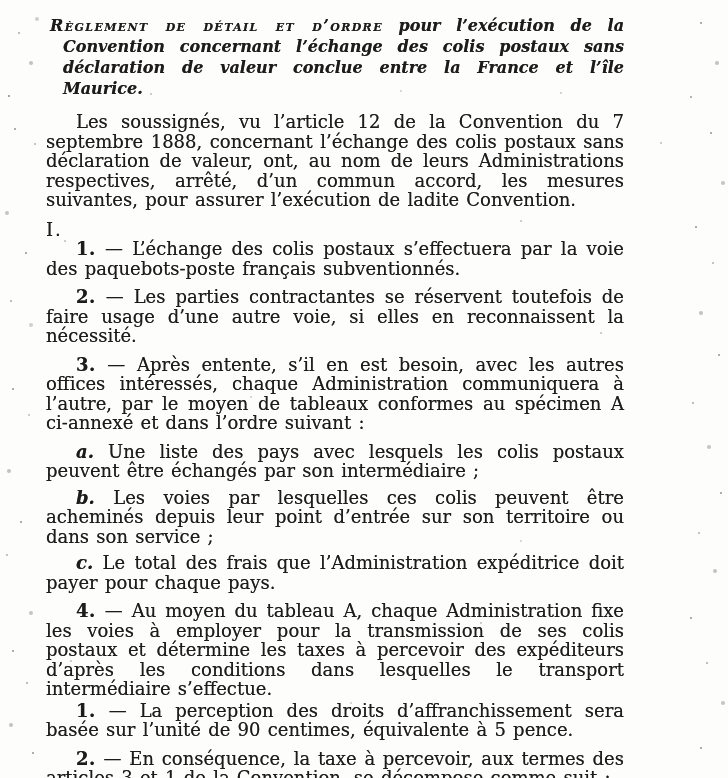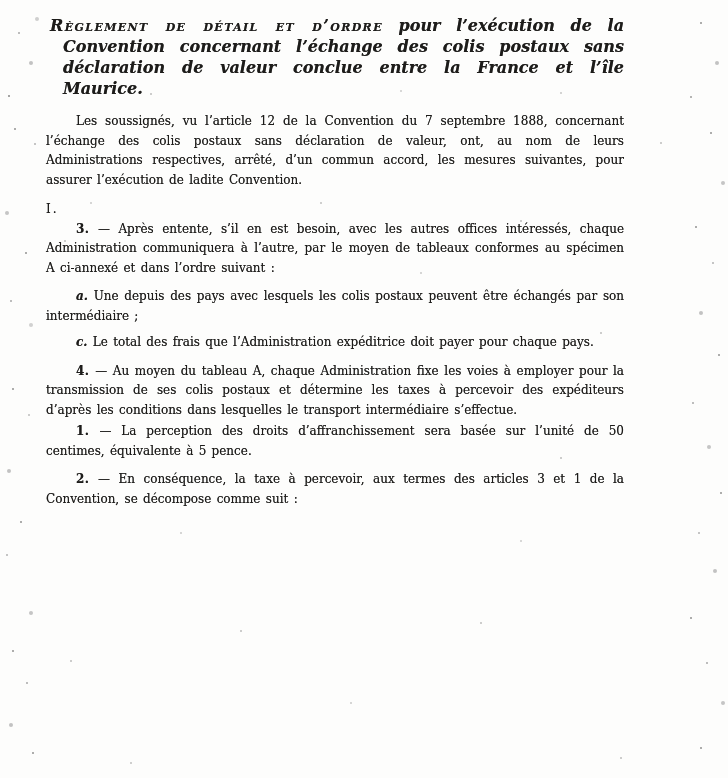--- a/index.html
+++ b/index.html
@@ -7,21 +7,21 @@
   .page {
     position:relative;
     width:728px; height:778px;
     background:var(--paper);
     overflow:hidden;
     font-family:"DejaVu Serif","Liberation Serif",serif;
     color:var(--ink);
     text-shadow:0 0 0.4px rgba(25,25,25,.65);
   }
   .content { position:absolute; top:15px; left:46px; width:578px; }
-  .content p { margin:0; font-size:12px; line-height:19.5px; text-align:justify; word-spacing:1.5px; }
+  .content p { margin:0; font-size:18px; line-height:19.5px; text-align:justify; word-spacing:1.5px; }
   .heading {
     margin-left:4px !important;
     padding-left:13px; text-indent:-13px;
     font-style:italic; font-size:16px !important; line-height:21px !important;
     font-weight:bold;
     margin-bottom:13px !important;
   }
   .heading-lead { font-variant:small-caps; letter-spacing:1.4px; }
   .heading-rest { font-weight:bold; }
   .para { text-indent:30px; margin-bottom:9px !important; }
@@ -77,30 +77,33 @@
   <div class="noise"></div>
 
   <div class="content">
 
     <p class="heading"><span class="heading-lead">Règlement de détail et d’ordre</span><span class="heading-rest"> pour l’exécution de la Convention concernant l’échange des colis postaux sans déclaration de valeur conclue entre la France et l’île Maurice.</span></p>
 
     <p class="para intro">Les soussignés, vu l’article 12 de la Convention du 7 septembre 1888, concernant l’échange des colis postaux sans déclaration de valeur, ont, au nom de leurs Administrations respectives, arrêté, d’un commun accord, les mesures suivantes, pour assurer l’exécution de ladite Convention.</p>
 
     <p class="section-title">I.</p>
 
+    <p class="para"><span class="num">1.</span> <span>— L’échange des colis postaux s’effectuera par la voie des paquebots-poste français subventionnés.</span></p>
 
+    <p class="para"><span class="num">2.</span> <span>— Les parties contractantes se réservent toutefois de faire usage d’une autre voie, si elles en reconnaissent la nécessité.</span></p>
 
     <p class="para"><span class="num">3.</span> <span>— Après entente, s’il en est besoin, avec les autres offices intéressés, chaque Administration communiquera à l’autre, par le moyen de tableaux conformes au spécimen A ci-annexé et dans l’ordre suivant :</span></p>
 
-    <p class="para tight"><span class="sub-label">a.</span> <span>Une depuis des pays avec lesquels les colis postaux peuvent être échangés par son intermédiaire ;</span></p>
+    <p class="para tight"><span class="sub-label">a.</span> <span>Une liste des pays avec lesquels les colis postaux peuvent être échangés par son intermédiaire ;</span></p>
 
+    <p class="para tight"><span class="sub-label">b.</span> <span>Les voies par lesquelles ces colis peuvent être acheminés depuis leur point d’entrée sur son territoire ou dans son service ;</span></p>
 
     <p class="para"><span class="sub-label">c.</span> <span>Le total des frais que l’Administration expéditrice doit payer pour chaque pays.</span></p>
 
     <p class="para last1"><span class="num">4.</span> <span>— Au moyen du tableau A, chaque Administration fixe les voies à employer pour la transmission de ses colis postaux et détermine les taxes à percevoir des expéditeurs d’après les conditions dans lesquelles le transport intermédiaire s’effectue.</span></p>
 
 
-    <p class="para"><span class="num">1.</span> <span>— La perception des droits d’affranchissement sera basée sur l’unité de 50 centimes, équivalente à 5 pence.</span></p>
+    <p class="para"><span class="num">1.</span> <span>— La perception des droits d’affranchissement sera basée sur l’unité de 90 centimes, équivalente à 5 pence.</span></p>
 
     <p class="para"><span class="num">2.</span> <span>— En conséquence, la taxe à percevoir, aux termes des articles 3 et 1 de la Convention, se décompose comme suit :</span></p>
 
   </div>
 </div>
 
 </body></html>

